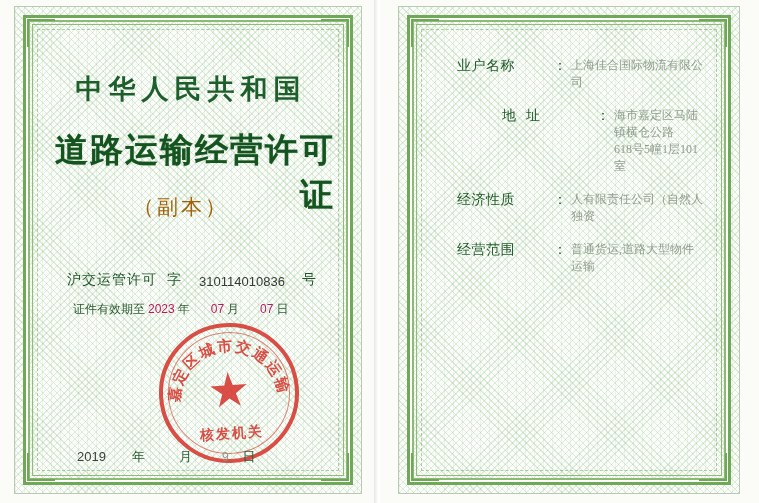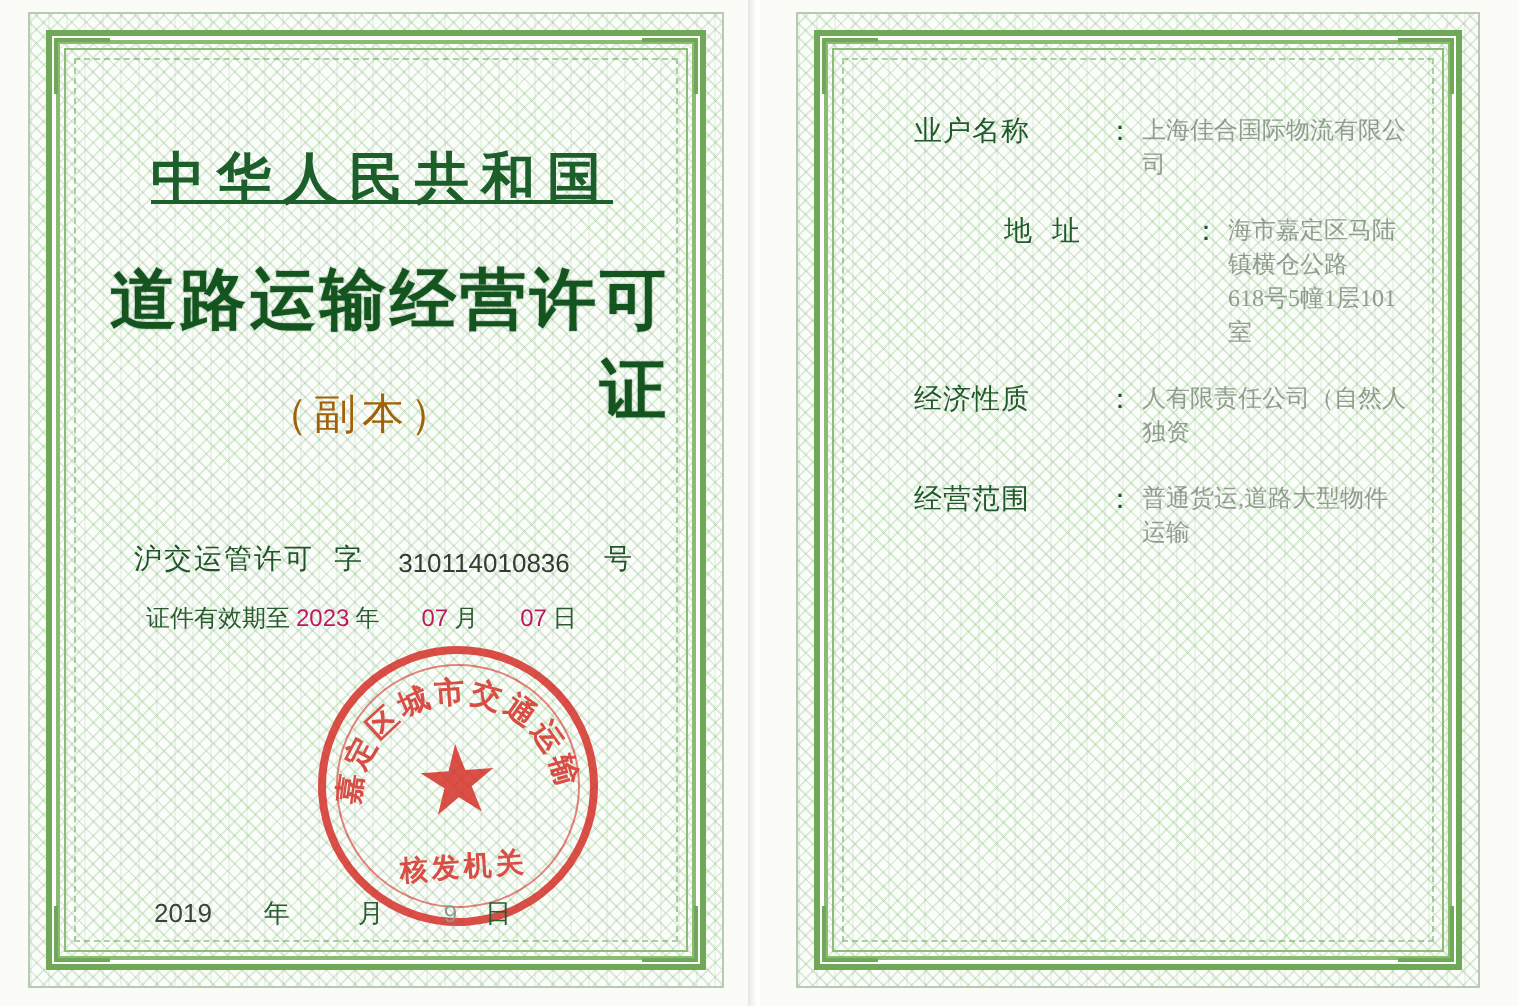--- a/index.html
+++ b/index.html
@@ -96,21 +96,20 @@
     position: absolute;
     top: 38px;
     left: 0; right: 0;
     text-align: center;
     font-family: "DejaVu Serif", serif;
     font-size: 27px;
     font-weight: bold;
     letter-spacing: 6px;
     color: #1c5f2b;
     text-indent: 6px;
-    text-decoration: underline;
   }
   .title-main {
     position: absolute;
     top: 95px;
     left: 0; right: 0;
     text-align: right;
     font-family: "DejaVu Serif", serif;
     font-size: 33px;
     font-weight: bold;
     letter-spacing: 2px;

